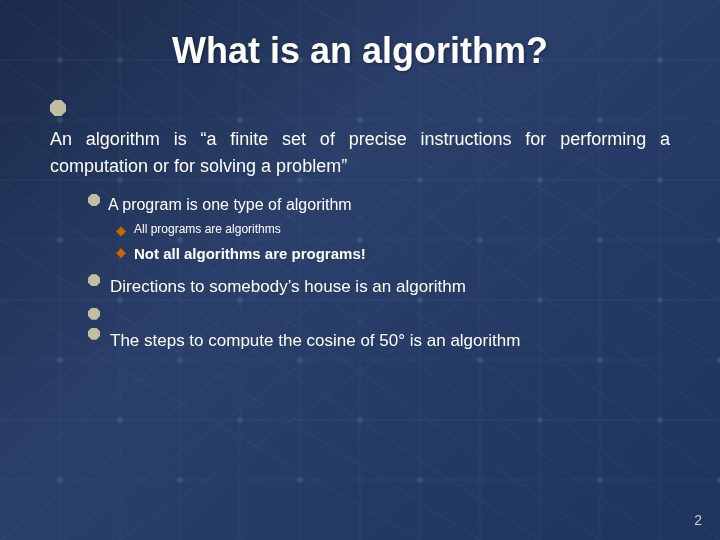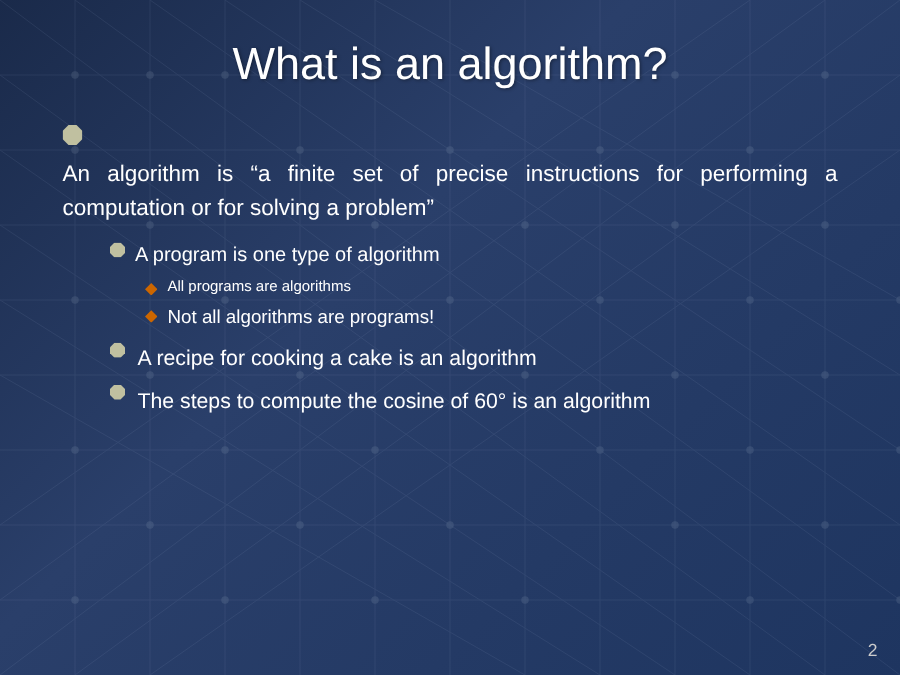--- a/index.html
+++ b/index.html
@@ -29,21 +29,21 @@
 
     .slide-content {
       position: relative;
       z-index: 2;
       padding: 30px 50px 20px 50px;
       color: white;
     }
 
     .slide-title {
       font-size: 36px;
-      font-weight: normal;
+      font-weight: bold;
       color: #ffffff;
       text-align: center;
       margin-bottom: 28px;
       text-shadow: 1px 1px 3px rgba(0,0,0,0.4);
     }
 
     .bullet-main {
       display: flex;
       align-items: flex-start;
       margin-bottom: 14px;
@@ -240,36 +240,39 @@
         <span class="sub-bullet-text">A program is one type of algorithm</span>
       </div>
 
       <div style="margin-left: 28px; margin-top: 2px;">
         <div class="sub-bullet">
           <div class="diamond-orange"></div>
           <span class="sub-bullet-text" style="font-size:12px;">All programs are algorithms</span>
         </div>
         <div class="sub-bullet">
           <div class="diamond-orange"></div>
-          <span class="sub-bullet-text" style="font-size:15px;">Not all algorithms are programs!</span>
+          <span class="sub-bullet-text" style="font-size:15px;font-weight:bold;">Not all algorithms are programs!</span>
         </div>
       </div>
     </div>
 
     <div class="level2-bullets">
 
-
       <div class="level2-bullet">
         <div class="octagon-sm"></div>
-        <span class="level2-bullet-text">A recipe for cooking a cake is an algorithm</span>
+        <span class="level2-bullet-text">Directions to somebody’s house is an algorithm</span>
       </div>
 
       <div class="level2-bullet">
         <div class="octagon-sm"></div>
-        <span class="level2-bullet-text" style="text-align: justify; display: block;">The steps to compute the cosine of 60° is an algorithm</span>
+      </div>
+
+      <div class="level2-bullet">
+        <div class="octagon-sm"></div>
+        <span class="level2-bullet-text" style="text-align: justify; display: block;">The steps to compute the cosine of 50° is an algorithm</span>
       </div>
 
     </div>
 
   </div>
 
   <div class="slide-number">2</div>
 
 </div>
 

